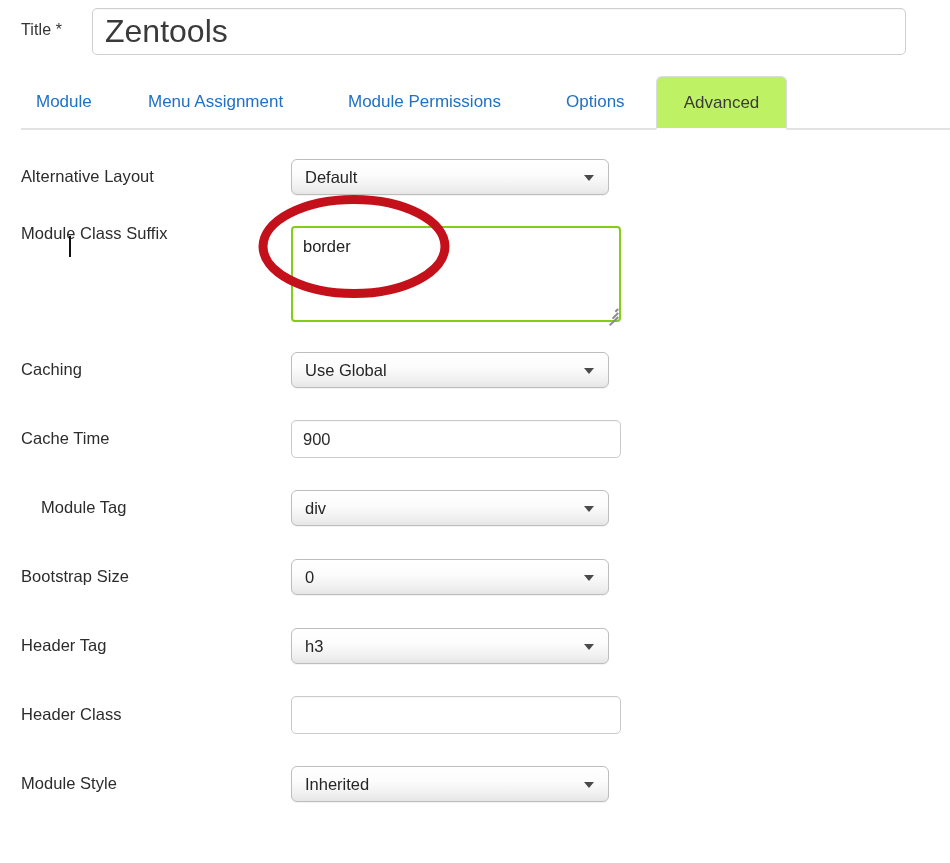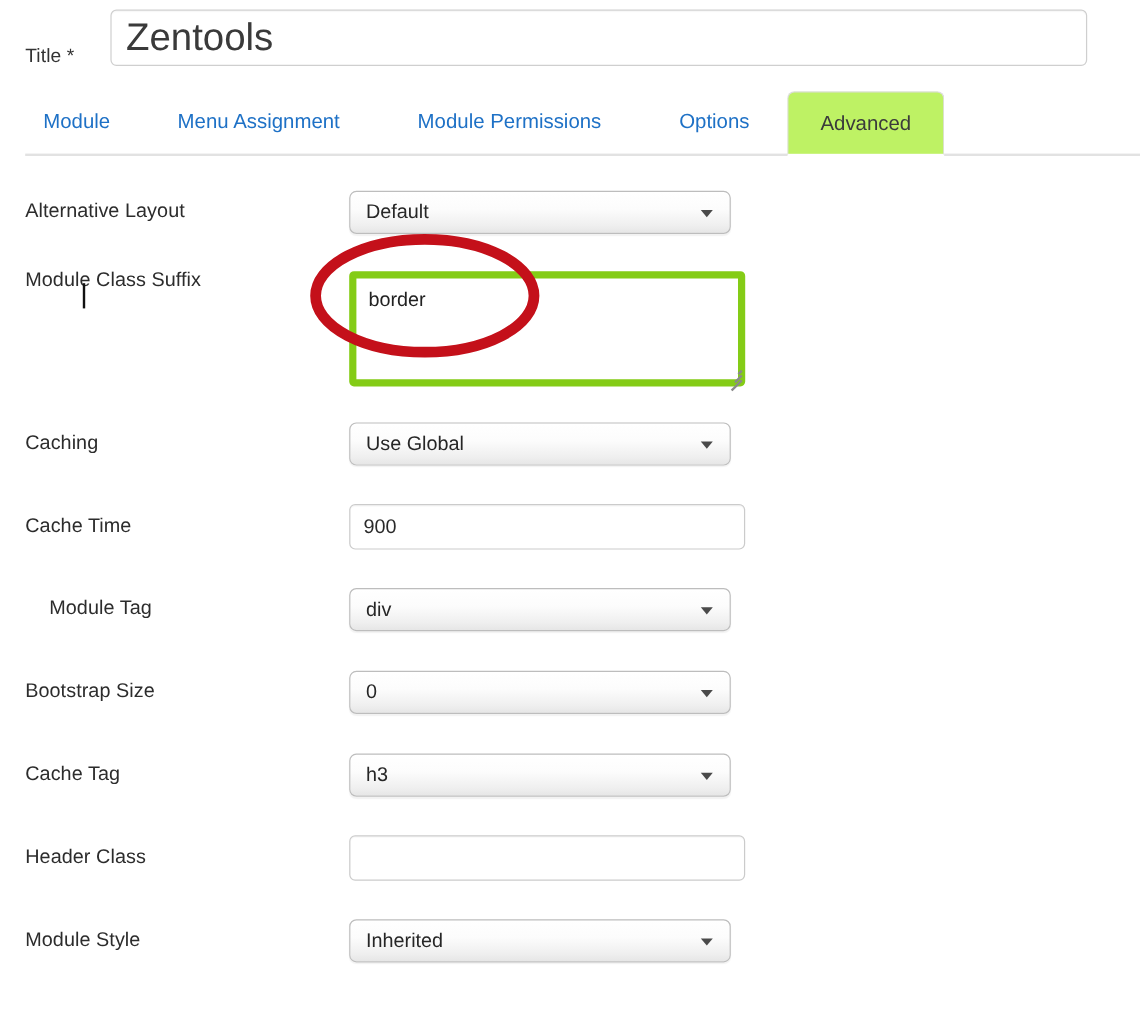--- a/index.html
+++ b/index.html
@@ -23,21 +23,20 @@
     position: absolute;
     left: 0; top: 0;
     width: 950px; height: 64px;
   }
   .title-label {
     position: absolute;
     left: 21px; top: 21px;
     font-size: 16px;
     color: #333333;
     letter-spacing: 0.1px;
-    margin-top: 18px;
   }
   .title-input {
     position: absolute;
     left: 92px; top: 8px;
     width: 814px; height: 47px;
     box-sizing: border-box;
     border: 1px solid #cfcfcf;
     border-radius: 5px;
     background: #ffffff;
     font-family: "Liberation Sans", sans-serif;
@@ -147,21 +146,21 @@
   .suffix-wrap {
     position: absolute;
     left: 291px; top: 226px;
     width: 330px; height: 96px;
   }
   .suffix-area {
     position: absolute;
     left: 0; top: 0;
     width: 330px; height: 96px;
     box-sizing: border-box;
-    border: 6px solid #84cc16;
+    border: 2px solid #84cc16;
     border-radius: 4px;
     background: #ffffff;
     font-family: "Liberation Sans", sans-serif;
     font-size: 16.5px;
     color: #222222;
     padding: 8px 10px;
     resize: none;
     outline: none;
     overflow: hidden;
     line-height: 20px;
@@ -256,21 +255,21 @@
       </div>
     </div>
     <div class="form-row">
       <div class="field-label" style="top: 567px;">Bootstrap Size</div>
       <div class="select-box" style="top: 559px;">
         <span class="sel-text">0</span>
         <span class="caret"></span>
       </div>
     </div>
     <div class="form-row">
-      <div class="field-label" style="top: 636px;">Cache Tag</div>
+      <div class="field-label" style="top: 636px;">Header Tag</div>
       <div class="select-box" style="top: 628px;">
         <span class="sel-text">h3</span>
         <span class="caret"></span>
       </div>
     </div>
     <div class="form-row">
       <div class="field-label" style="top: 705px;">Header Class</div>
       <input type="text" class="text-input" value="" style="top: 696px;">
     </div>
     <div class="form-row">

